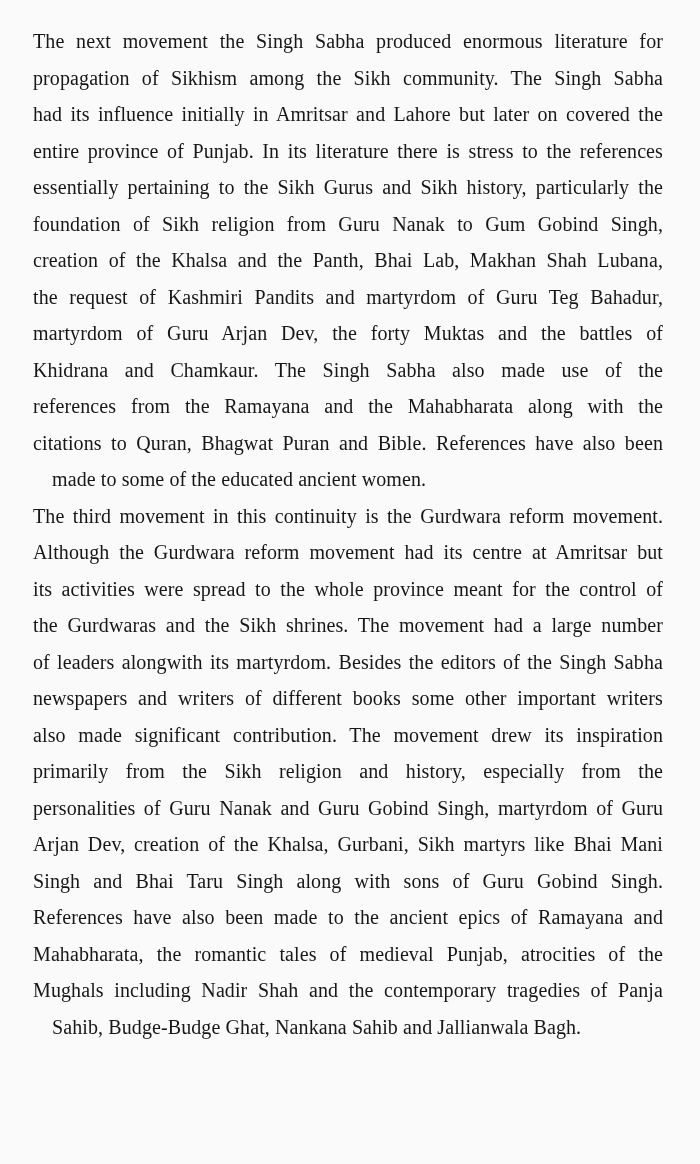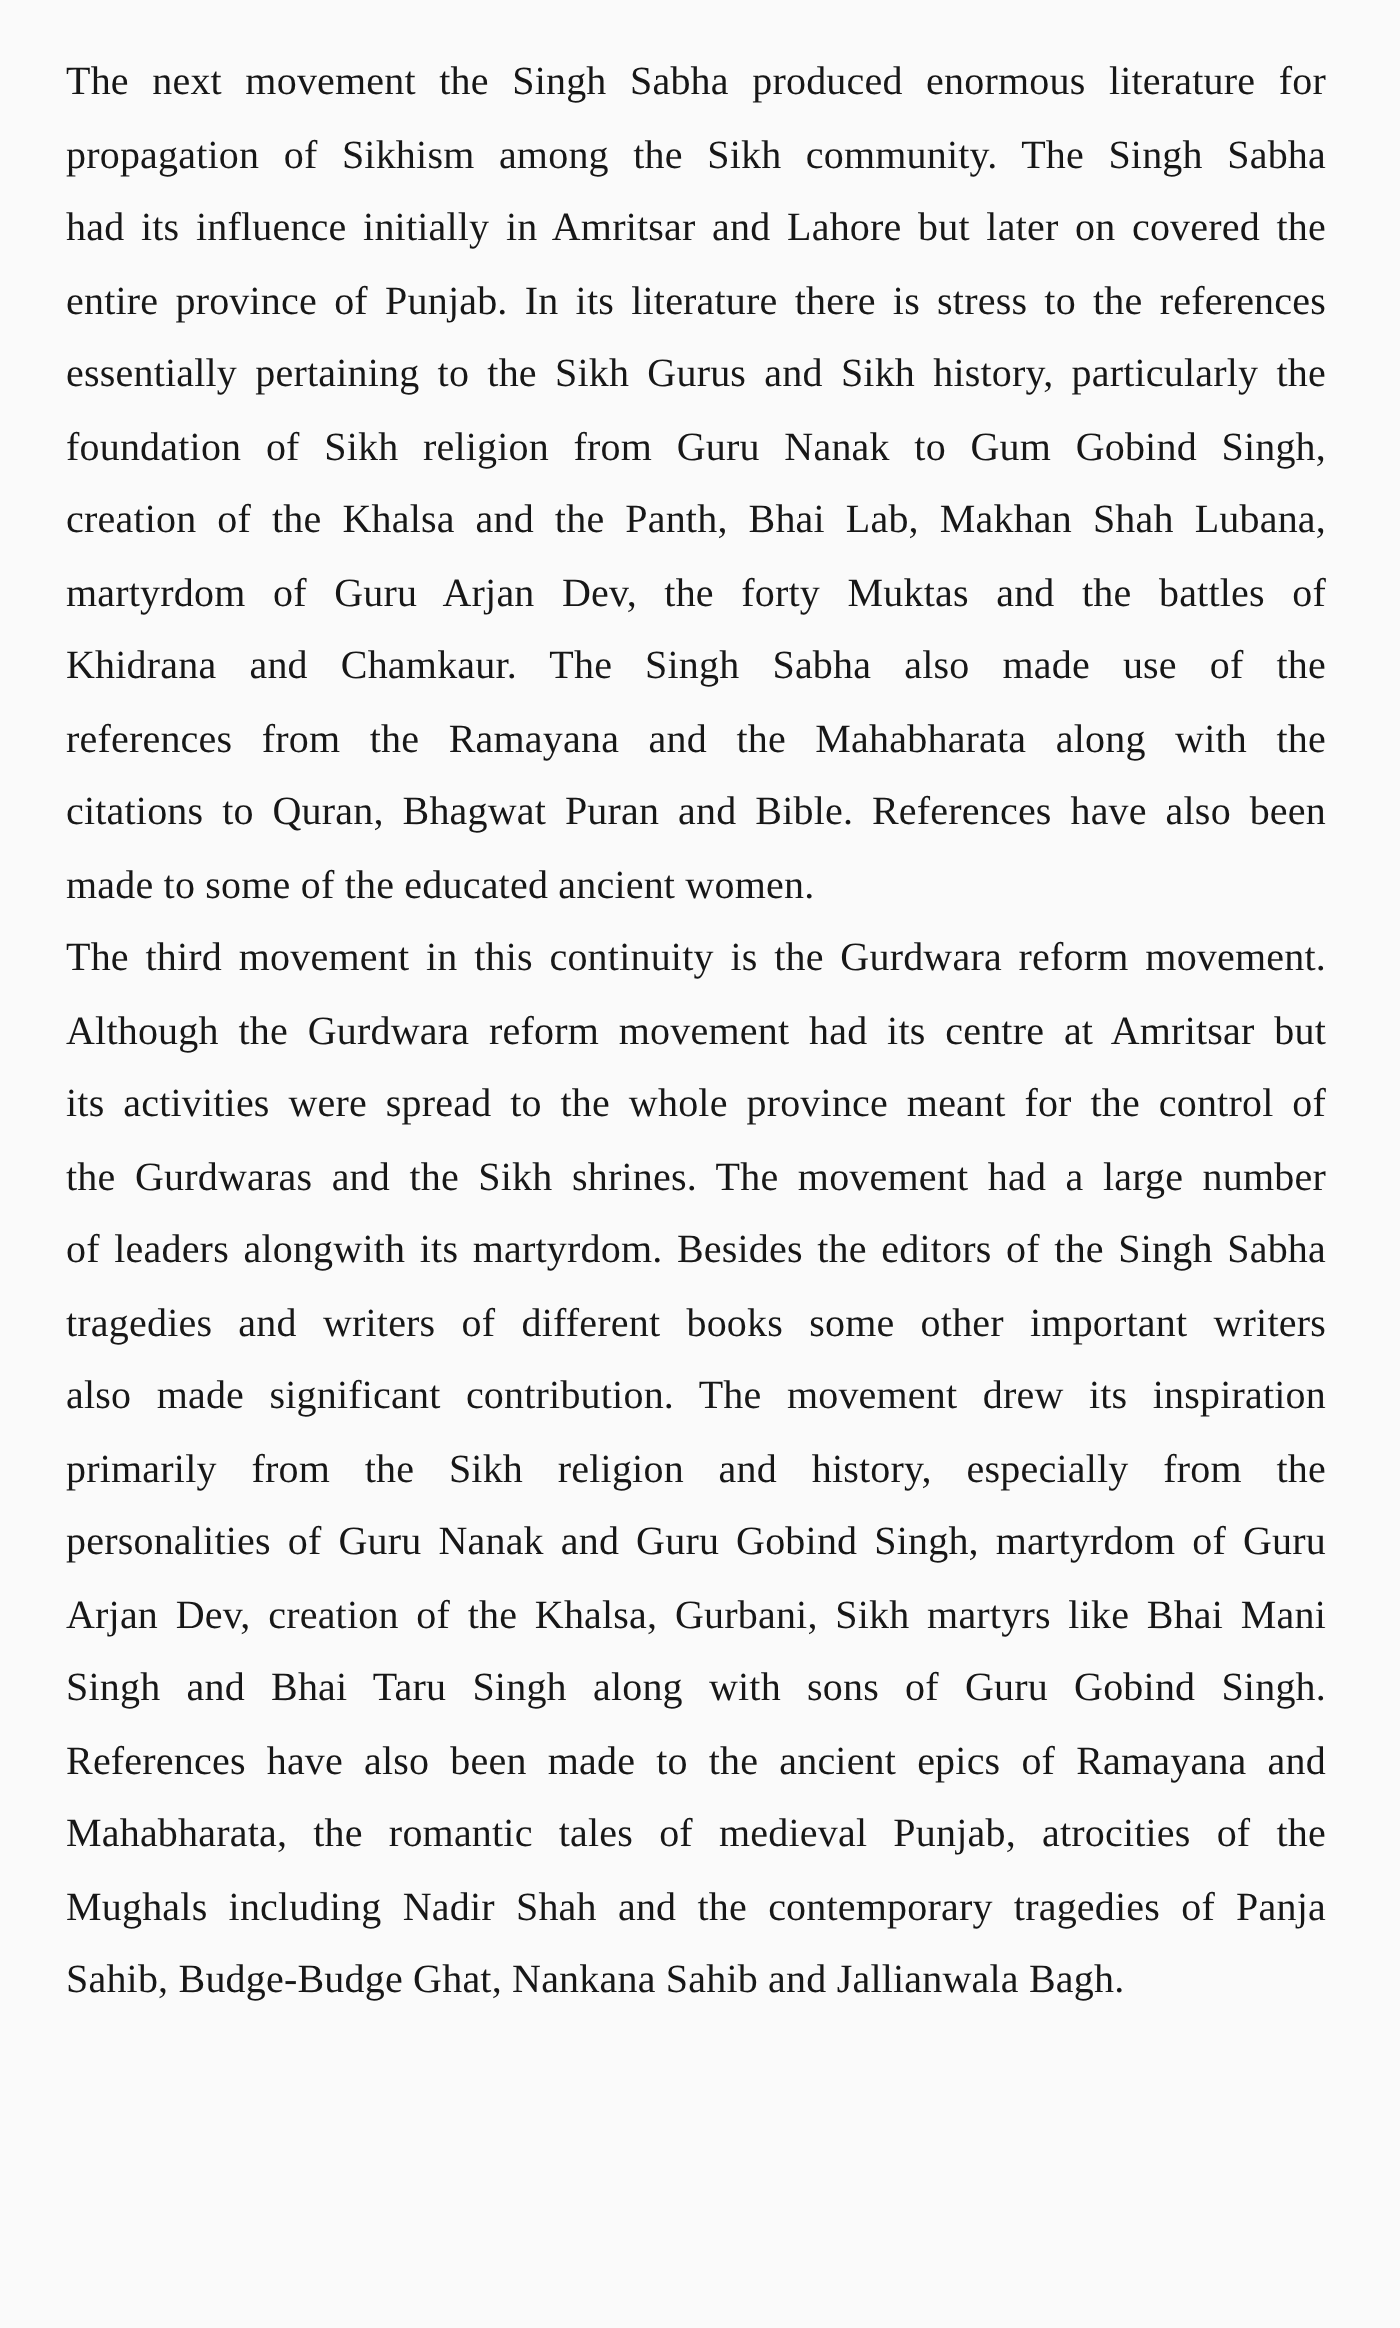--- a/index.html
+++ b/index.html
@@ -27,47 +27,49 @@
     font-size: 20px;
     line-height: 36.5px;
     white-space: normal;
     text-align: justify;
     text-align-last: justify;
     letter-spacing: 0.1px;
   }
   .line.last {
     text-align: left;
     text-align-last: left;
+    margin-left: 19px;
   }
 </style>
 </head>
 <body>
 
 <div class="page">
   <div class="paragraph">
       <div class="line">The next movement the Singh Sabha produced enormous literature for</div>
       <div class="line">propagation of Sikhism among the Sikh community. The Singh Sabha</div>
       <div class="line">had its influence initially in Amritsar and Lahore but later on covered the</div>
       <div class="line">entire province of Punjab. In its literature there is stress to the references</div>
       <div class="line">essentially pertaining to the Sikh Gurus and Sikh history, particularly the</div>
       <div class="line">foundation of Sikh religion from Guru Nanak to Gum Gobind Singh,</div>
       <div class="line">creation of the Khalsa and the Panth, Bhai Lab, Makhan Shah Lubana,</div>
+      <div class="line">the request of Kashmiri Pandits and martyrdom of Guru Teg Bahadur,</div>
       <div class="line">martyrdom of Guru Arjan Dev, the forty Muktas and the battles of</div>
       <div class="line">Khidrana and Chamkaur. The Singh Sabha also made use of the</div>
       <div class="line">references from the Ramayana and the Mahabharata along with the</div>
       <div class="line">citations to Quran, Bhagwat Puran and Bible. References have also been</div>
       <div class="line last">made to some of the educated ancient women.</div>
     </div>
   <div class="paragraph">
       <div class="line">The third movement in this continuity is the Gurdwara reform movement.</div>
       <div class="line">Although the Gurdwara reform movement had its centre at Amritsar but</div>
       <div class="line">its activities were spread to the whole province meant for the control of</div>
       <div class="line">the Gurdwaras and the Sikh shrines. The movement had a large number</div>
       <div class="line">of leaders alongwith its martyrdom. Besides the editors of the Singh Sabha</div>
-      <div class="line">tragedies and writers of different books some other important writers</div>
+      <div class="line">newspapers and writers of different books some other important writers</div>
       <div class="line">also made significant contribution. The movement drew its inspiration</div>
       <div class="line">primarily from the Sikh religion and history, especially from the</div>
       <div class="line">personalities of Guru Nanak and Guru Gobind Singh, martyrdom of Guru</div>
       <div class="line">Arjan Dev, creation of the Khalsa, Gurbani, Sikh martyrs like Bhai Mani</div>
       <div class="line">Singh and Bhai Taru Singh along with sons of Guru Gobind Singh.</div>
       <div class="line">References have also been made to the ancient epics of Ramayana and</div>
       <div class="line">Mahabharata, the romantic tales of medieval Punjab, atrocities of the</div>
       <div class="line">Mughals including Nadir Shah and the contemporary tragedies of Panja</div>
       <div class="line last">Sahib, Budge-Budge Ghat, Nankana Sahib and Jallianwala Bagh.</div>
     </div>

